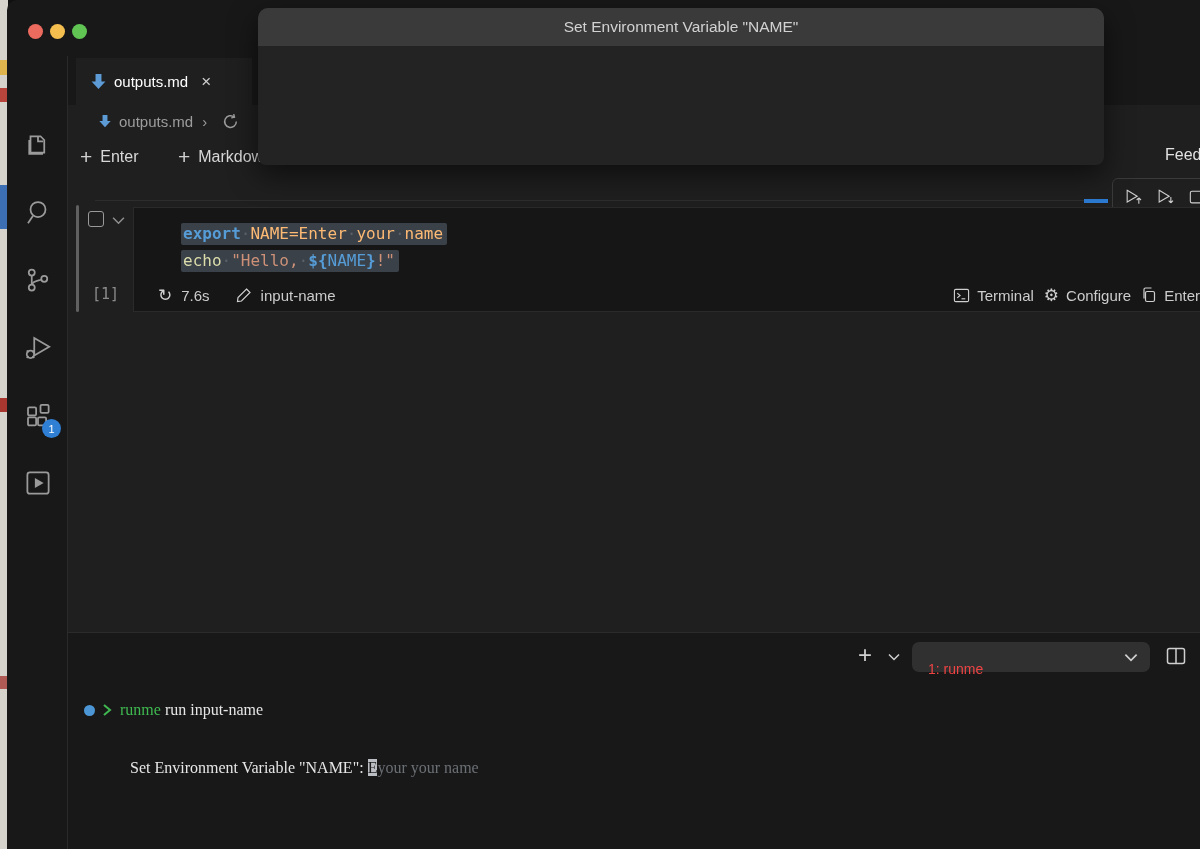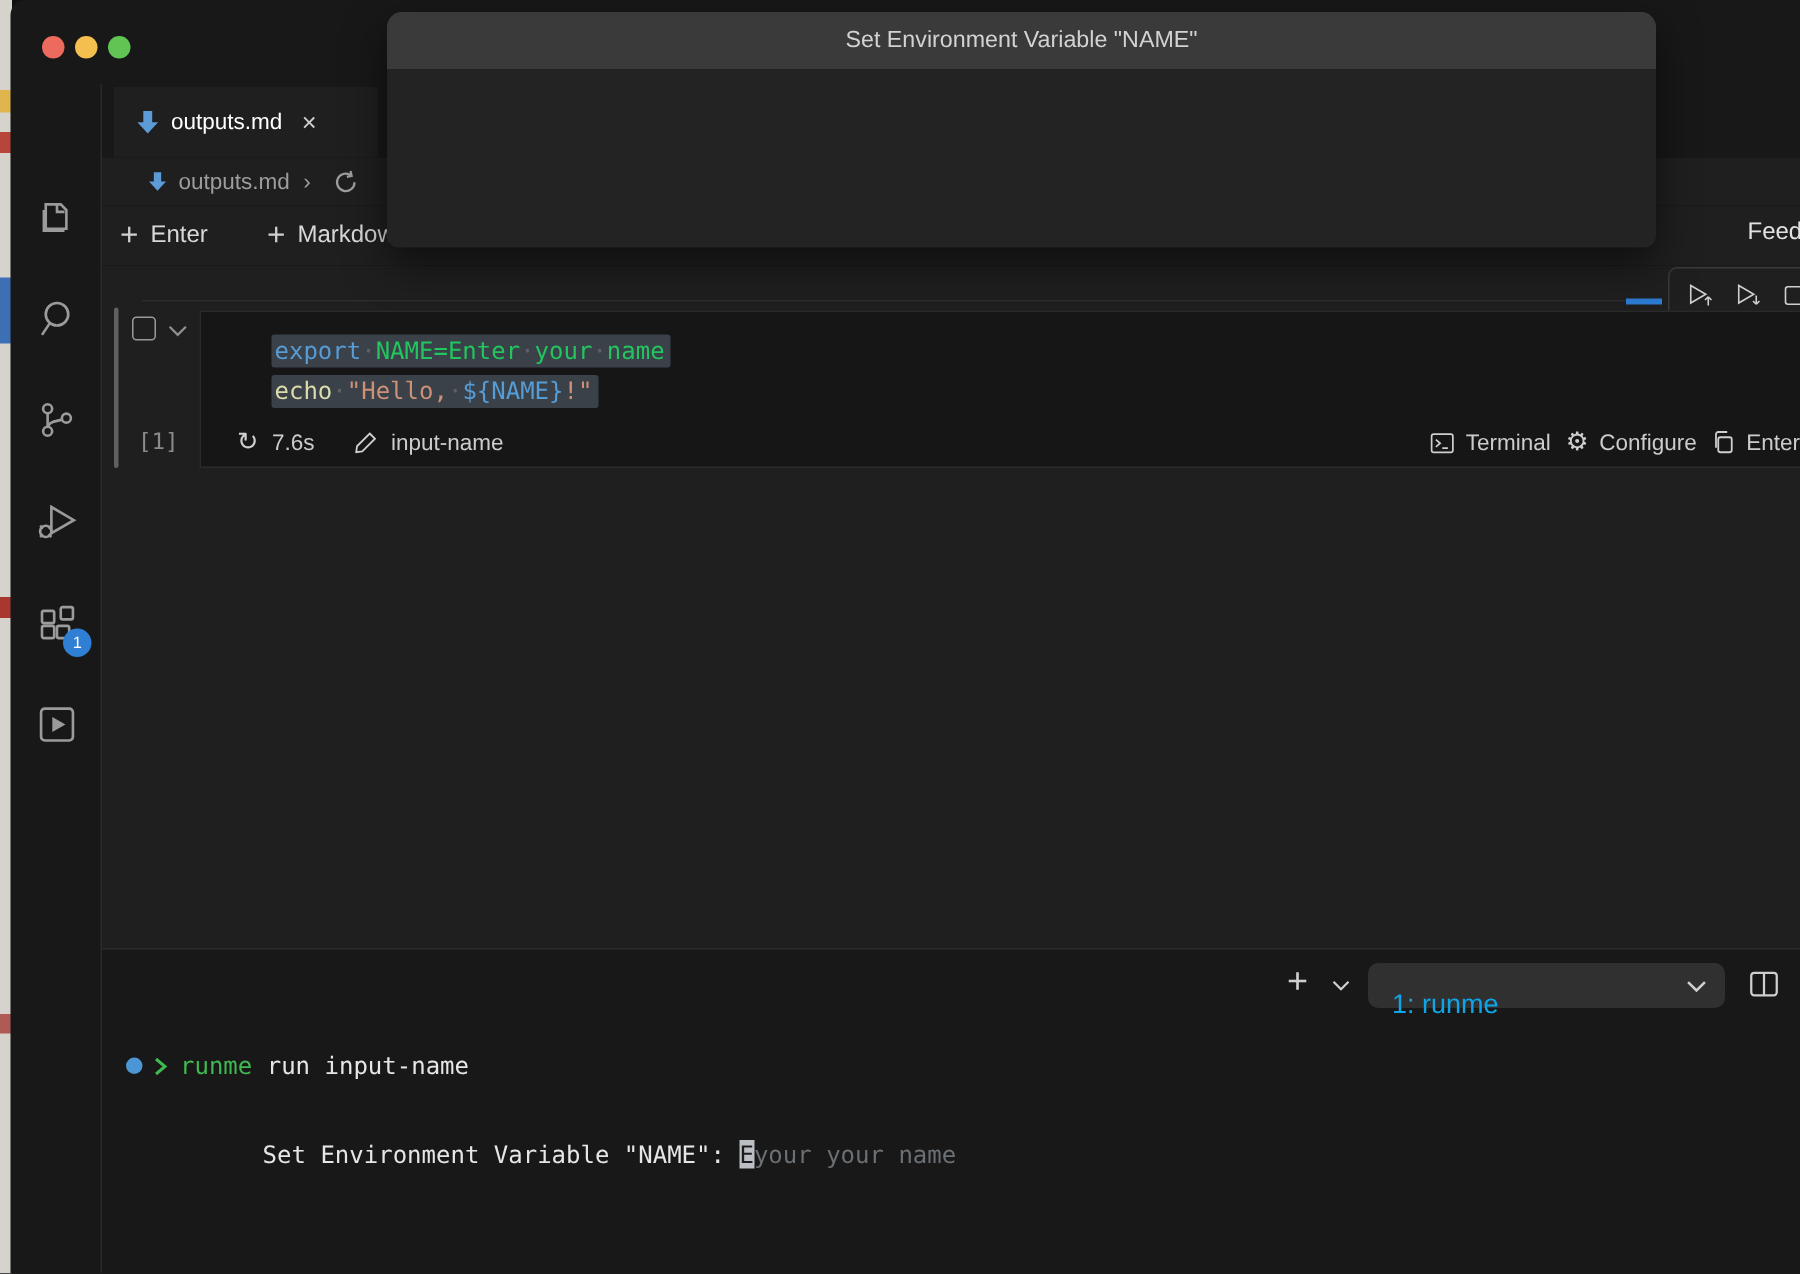--- a/index.html
+++ b/index.html
@@ -46,22 +46,22 @@
 
   
   #cell-focusbar { left:76px; top:205px; width:3px; height:107px; background:#606060; border-radius:2px; }
   #cell-checkbox { left:88px; top:211px; width:16px; height:16px; border:1.5px solid #9a9a9a; border-radius:3px; }
   #cell-chevron { left:112px; top:216px; }
   #exec-count { left:92px; top:285px; color:#8b8b8b; font-family:"DejaVu Sans Mono", monospace; font-size:15px; }
 
   #cell-box { left:133px; top:207px; width:1067px; height:105px; background:#161616; border:1px solid #2a2a2a; border-right:none; }
   #code-lines { position:absolute; left:47px; top:12px; font-family:"DejaVu Sans Mono", monospace; font-size:16px; line-height:27px; white-space:pre; }
   .code-line .sel { background:#3a4149; padding:1px 4px 2px 2px; border-radius:2px; }
-  .tok-keyword { color:#569cd6; }
-  .tok-plain { color:#22c55e; }
+  .tok-keyword { color:#569cd6;font-weight:bold; }
+  .tok-plain { color:#fdba74; }
   .tok-function { color:#dcdcaa; }
   .tok-string { color:#ce9178; }
   .tok-variable { color:#569cd6; }
   .tok-ws { color:#5d6166; }
 
   #cell-statusbar { left:133px; top:278px; width:1067px; height:34px; display:flex; align-items:center; color:#cccccc; font-size:15px; }
   #cell-status-left { display:flex; align-items:center; gap:9px; padding-left:25px; }
   #cell-status-right { margin-left:auto; display:flex; align-items:center; gap:10px; padding-right:0; white-space:nowrap; }
   .status-item { display:flex; align-items:center; gap:7px; }
   .mini-icon { font-family:"DejaVu Sans", sans-serif; color:#cfcfcf; font-size:17px; line-height:1; }
@@ -70,27 +70,27 @@
 
   
   #panel { left:68px; top:632px; width:1132px; height:217px; background:#181818; border-top:1px solid #2b2b2b; }
   #panel-tabs { position:absolute; left:30px; top:0; height:48px; display:flex; align-items:center; gap:42px; }
   .ptab { color:#8f8f8f; font-size:13.5px; letter-spacing:0.5px; height:48px; display:flex; align-items:center; border-bottom:1.5px solid transparent; cursor:default; }
   .ptab.active { color:#ffffff; border-bottom:1.5px solid #2f81d7; }
   #panel-actions { position:absolute; right:0; top:0; width:360px; height:48px; }
   #term-new { position:absolute; left:18px; top:8px; color:#d0d0d0; font-size:24px; font-weight:200; }
   #term-new-chevron { position:absolute; left:48px; top:20px; }
   #term-picker { position:absolute; left:72px; top:9px; width:238px; height:30px; background:#303031; border-radius:7px; display:flex; align-items:center; padding:0 12px 0 16px; }
-  #term-picker .picker-label { color:#0ea5e9; font-size:18px;margin-top:24px; }
+  #term-picker .picker-label { color:#ef4444; font-size:14px;margin-top:24px; }
   #term-picker svg { margin-left:auto; }
   #split-icon { position:absolute; left:326px; top:14px; }
   #panel svg.chev { stroke:#cfcfcf; fill:none; stroke-width:1.5; }
 
   #terminal-content { position:absolute; left:0; top:60px; width:1132px; height:157px; font-family:"DejaVu Sans Mono", monospace; font-size:16px; }
-  .term-line { position:absolute; white-space:pre; }
+  .term-line { position:absolute; white-space:pre;font-family:Liberation Serif, serif; }
   #term-line1 { left:16px; top:8px; display:flex; align-items:center; }
   .cmd-dot { width:11px; height:11px; border-radius:50%; background:#4d96d5; margin-right:7px; }
   .prompt-svg { margin-right:8px; }
   .t-green { color:#3fb950; }
   .t-white { color:#e6e6e6; }
   #term-line2 { left:30px; top:48px; color:#e6e6e6; }
   .cursor-block { background:#bbbec3; color:#1b1b1b; }
   .dim { color:#6b7075; }
 
   

